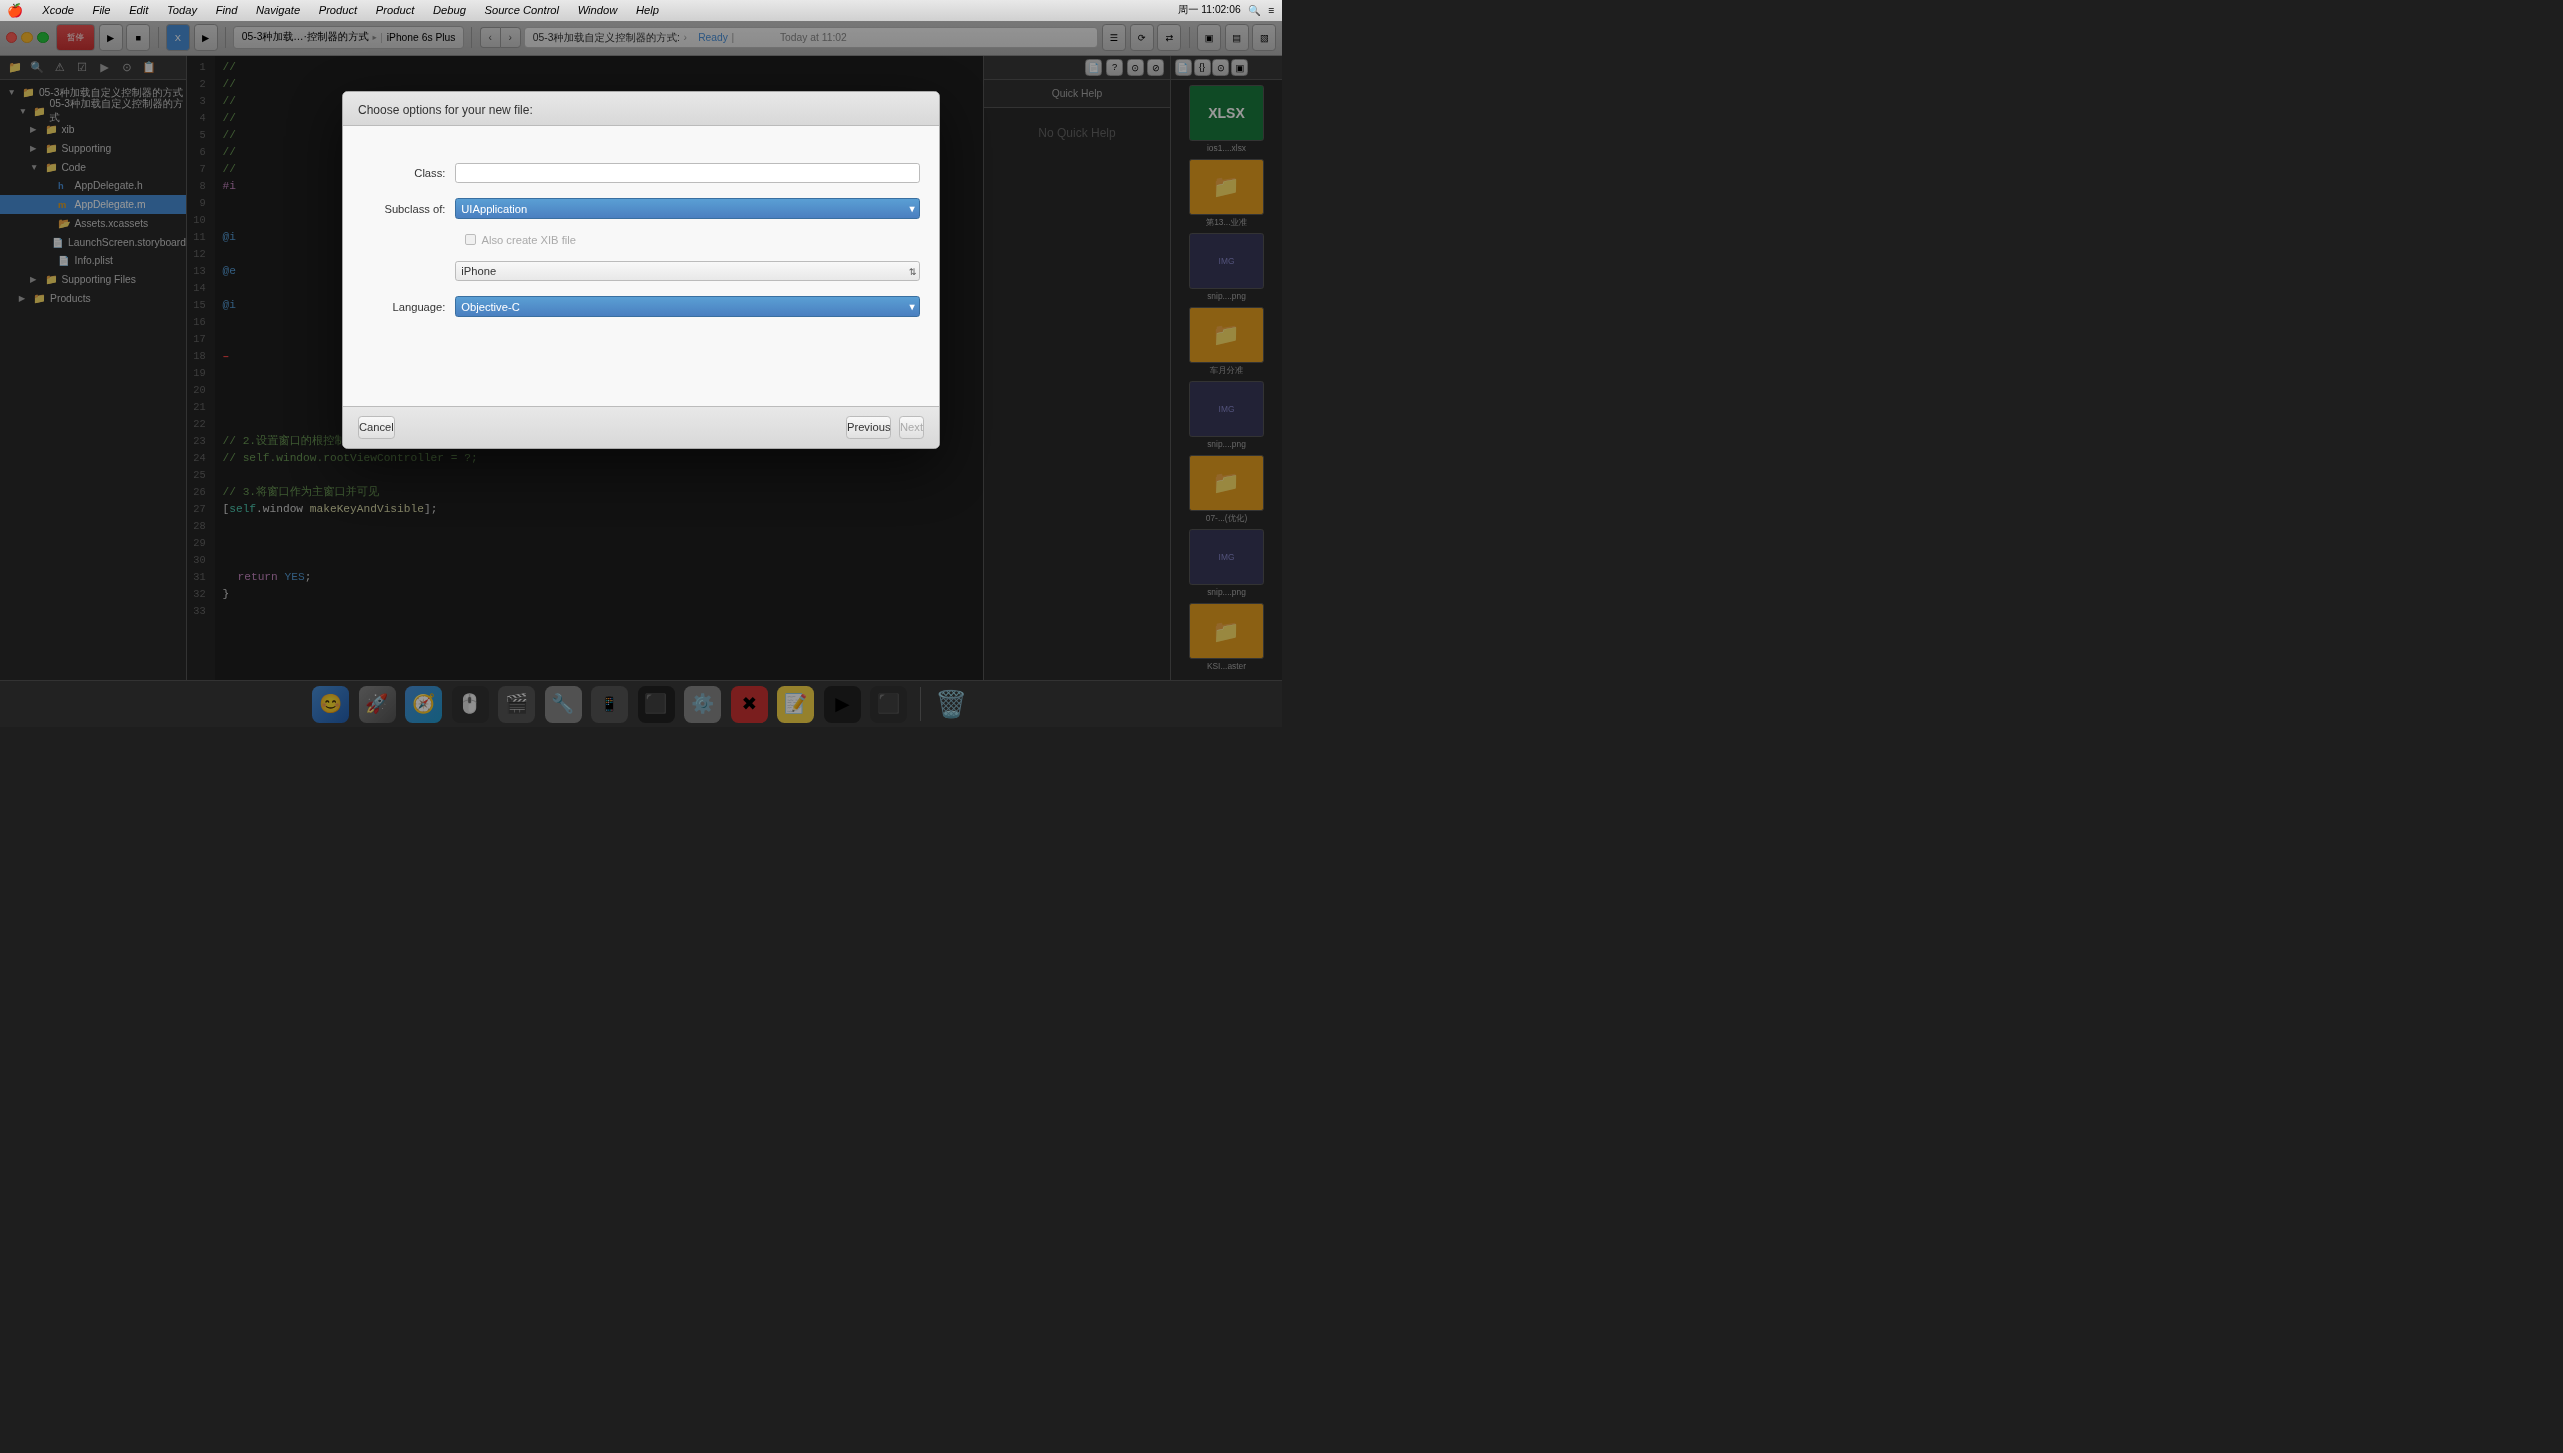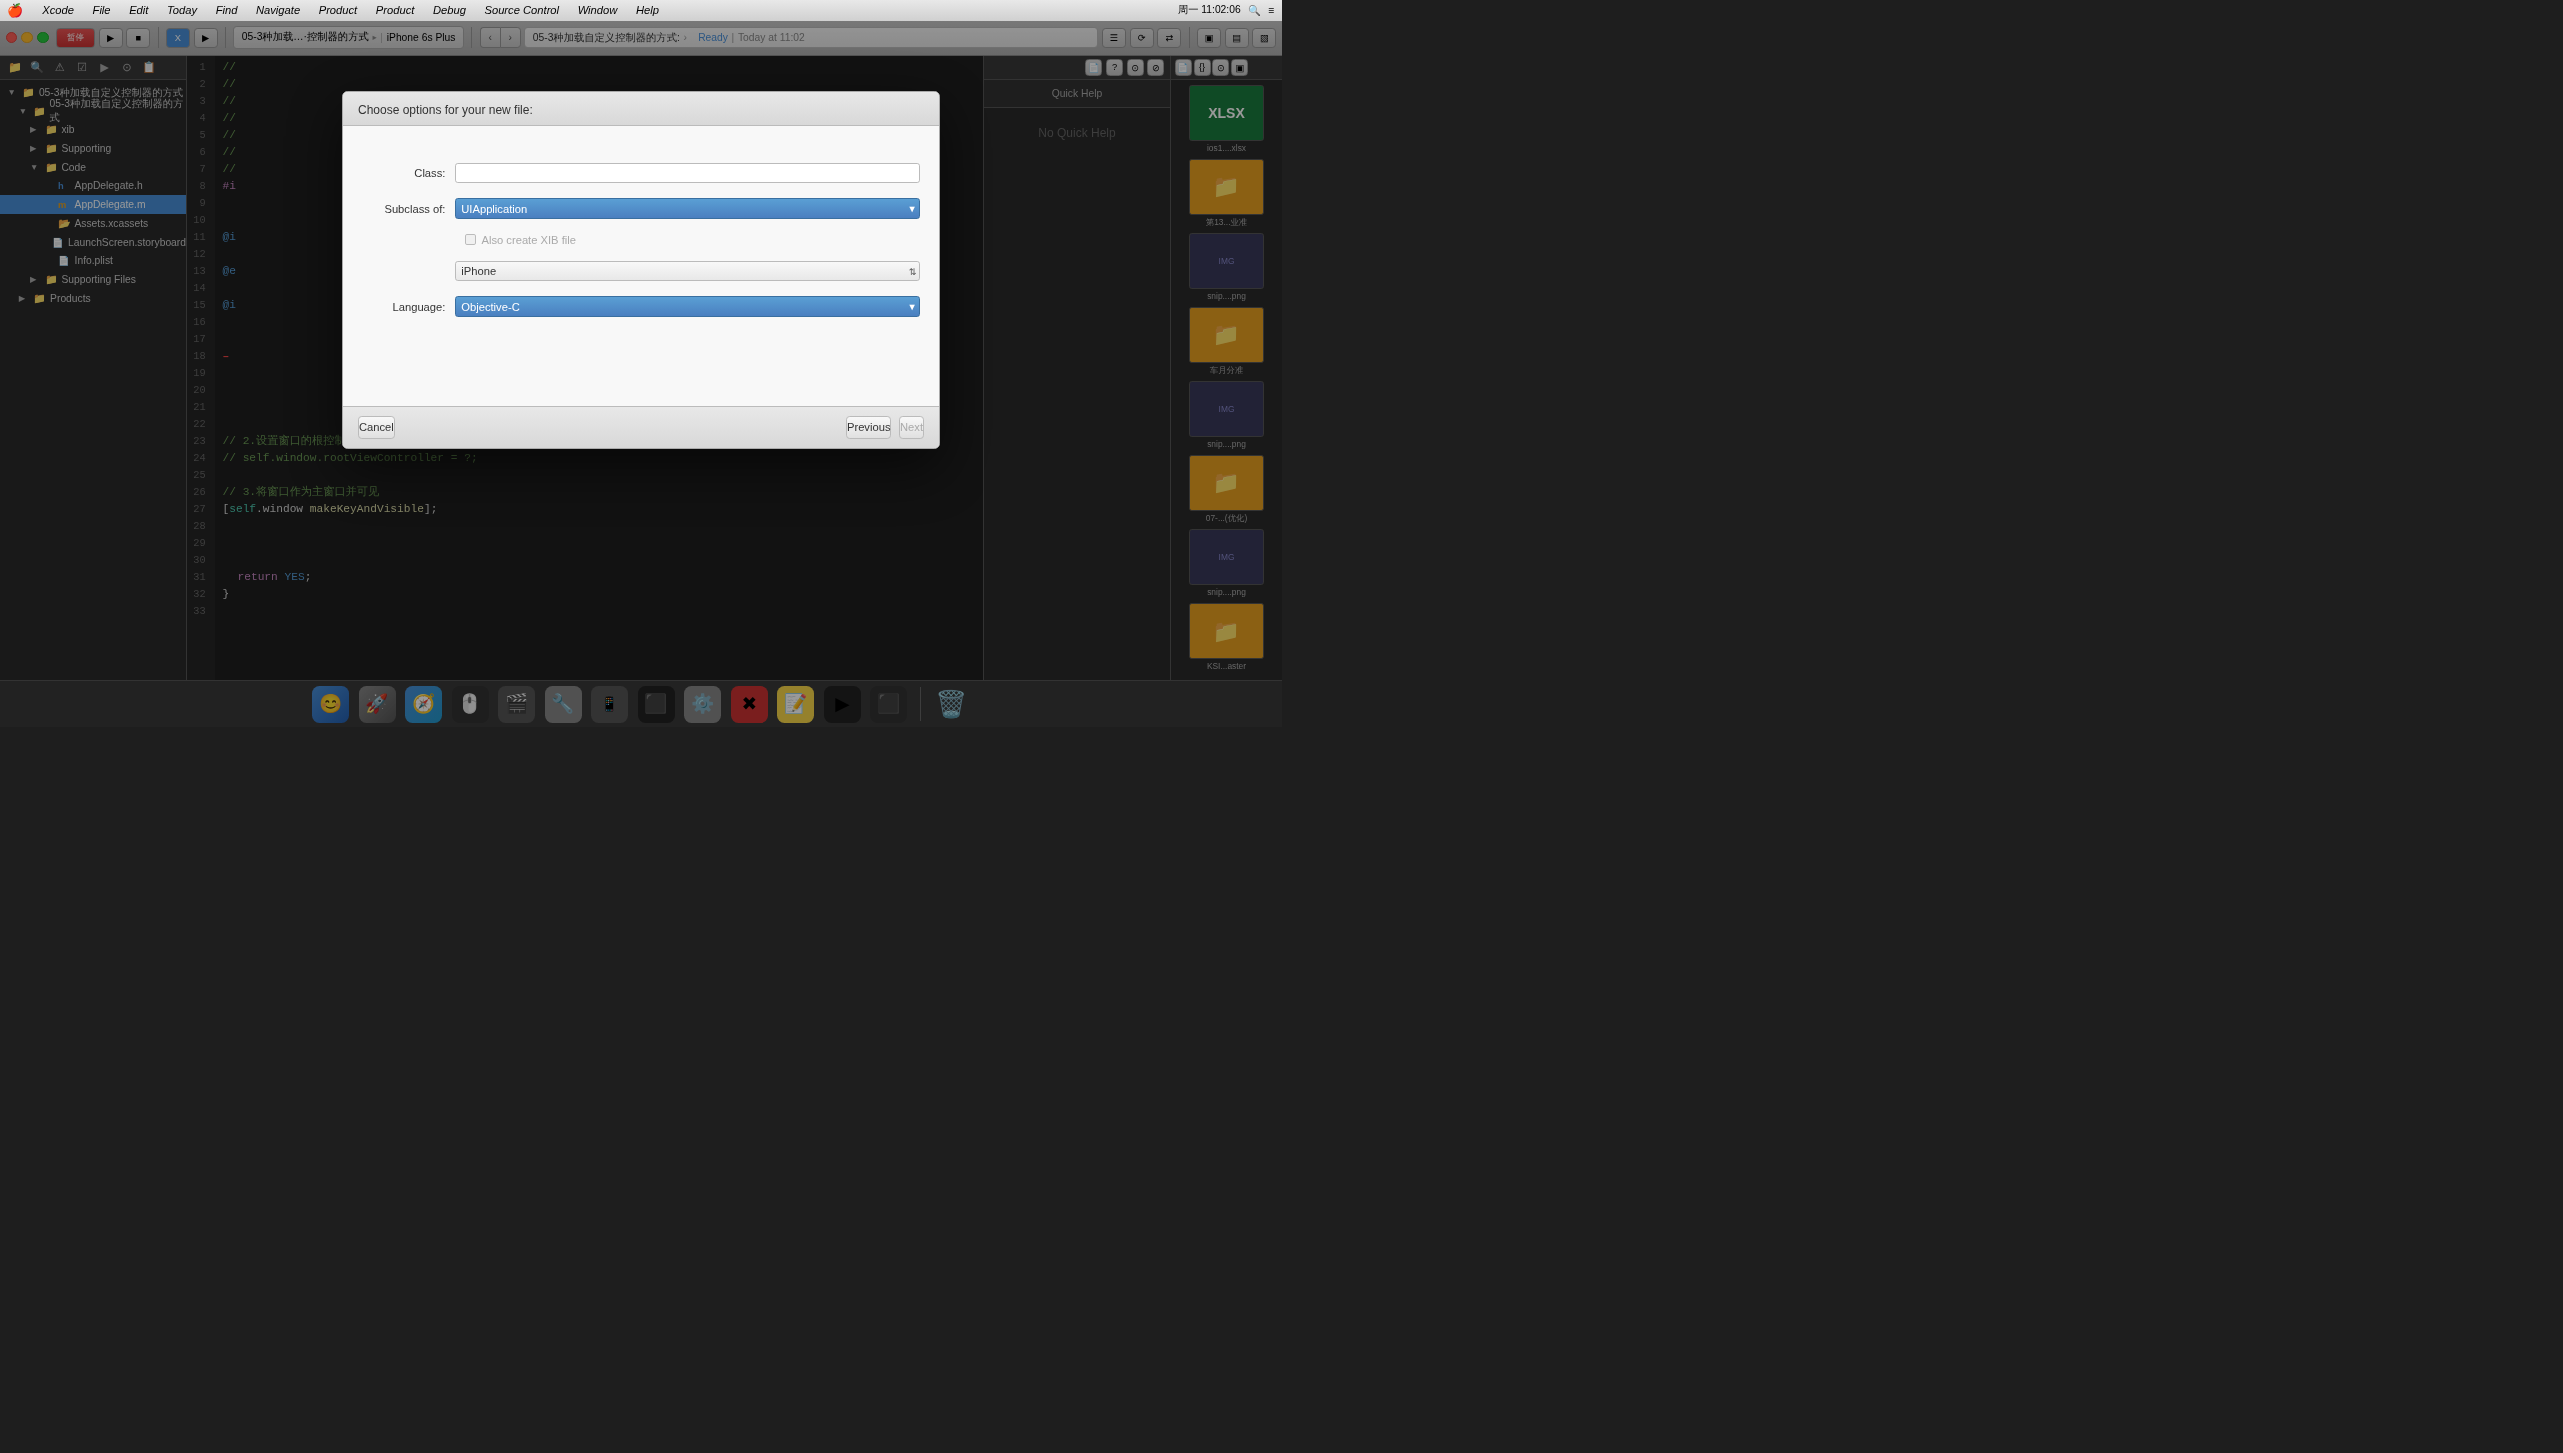--- a/index.html
+++ b/index.html
@@ -42,21 +42,21 @@
       width: 100%;
       height: 35px;
       background: linear-gradient(to bottom, #c8c8c8, #b0b0b0);
       border-bottom: 0.9px solid #888;
       display: flex;
       align-items: center;
       padding: 0 5.6px;
       gap: 3.7px;
     }
     .toolbar-btn {
-      width: 24px; height: 20px;
+      width: 24px; height: 27px;
       background: linear-gradient(to bottom, #e0e0e0, #c8c8c8);
       border: 0.9px solid #999;
       border-radius: 3.7px;
       display: flex; align-items: center; justify-content: center;
       cursor: pointer; font-size: 9.3px;
     }
     .toolbar-traffic {
       display: flex; gap: 4.7px; margin-right: 3.7px;
     }
     .traffic-dot {
@@ -506,21 +506,21 @@
   <div class="toolbar-sep"></div>
   <div class="nav-arrows">
     <div class="nav-arrow-btn">‹</div>
     <div class="nav-arrow-btn">›</div>
   </div>
   <div class="toolbar-breadcrumb">
     <span>05-3种加载自定义控制器的方式:</span>
     <span class="breadcrumb-sep">›</span>
     <span class="breadcrumb-status">Ready</span>
     <span class="breadcrumb-sep">|</span>
-    <span style="color:#888;">Today at 11:02</span>
+    <span style="color:#888;margin-left:42px;">Today at 11:02</span>
   </div>
   <div class="toolbar-right">
     <div class="toolbar-btn">☰</div>
     <div class="toolbar-btn">⟳</div>
     <div class="toolbar-btn">⇄</div>
     <div class="toolbar-sep"></div>
     <div class="toolbar-btn">▣</div>
     <div class="toolbar-btn">▤</div>
     <div class="toolbar-btn">▧</div>
   </div>

